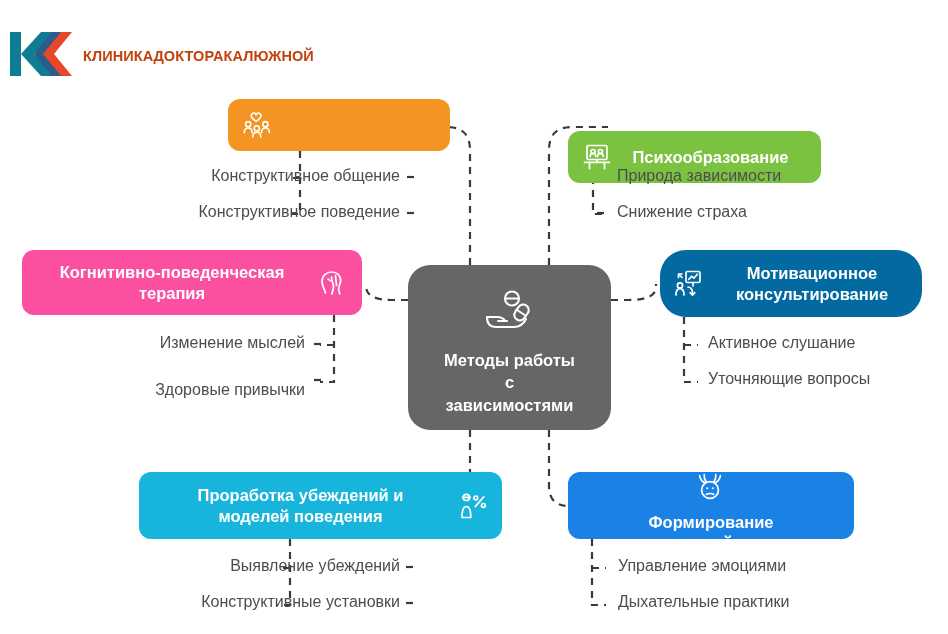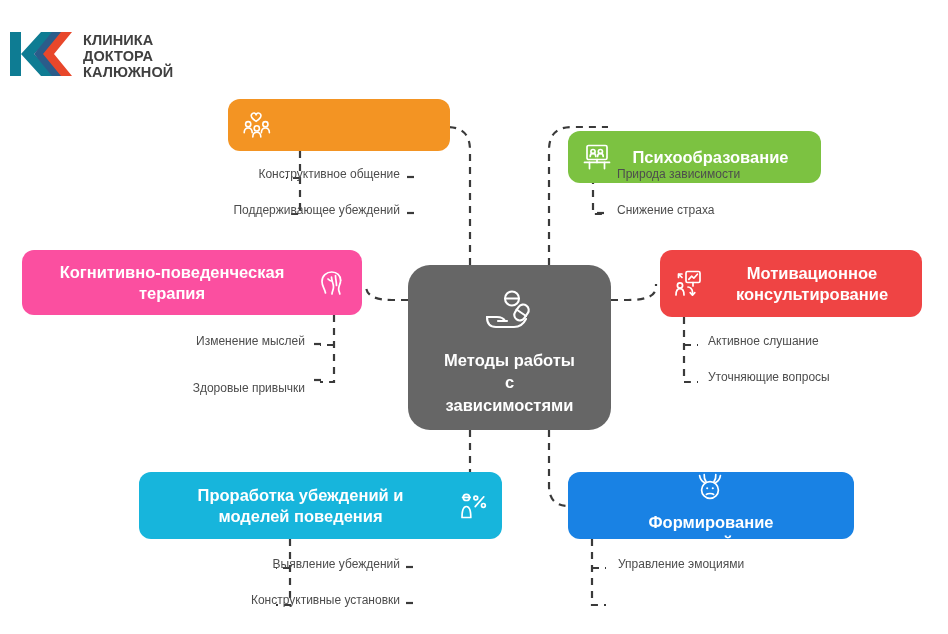--- a/index.html
+++ b/index.html
@@ -40,26 +40,26 @@
     position: absolute;
     left: 8px; top: 28px;
     display: flex;
     align-items: center;
     gap: 9px;
     z-index: 3;
   }
   #logo .mark { flex: 0 0 auto; }
   #logo .lines {
     display: flex;
-    flex-direction: column;
+    flex-direction: row;
     line-height: 1.12;
     font-size: 14.5px;
     font-weight: 700;
     letter-spacing: .1px;
-    color: #404040;
+    color: #c2410c;
   }
 
   
   #title {
     position: absolute;
     left: 228px; top: 16px;
     width: 506px;
     text-align: center;
     font-size: 25.5px;
     font-weight: 700;
@@ -133,42 +133,43 @@
     left: 22px; top: 250px; width: 340px; height: 65px;
     background: #FB4FA0;
   }
   #card-cbt .ctitle { text-align: center; }
 
   #card-motiv {
     left: 660px; top: 250px; width: 262px; height: 67px;
     background: #C martin;
   }
   #card-motiv {
-    background: #ef4444;
+    background: #0369a1;
+    border-radius: 26px;
   }
   #card-motiv .ctitle { text-align: center; }
 
   #card-beliefs {
     left: 139px; top: 472px; width: 363px; height: 67px;
     background: #17B5DC;
   }
   #card-beliefs .ctitle { text-align: center; }
 
   #card-stress {
     left: 568px; top: 472px; width: 286px; height: 67px;
     background: #1982E4;
     flex-direction: column;
   }
   #card-stress .ctitle { text-align: center; }
 
   
   .leaf {
     position: absolute;
     z-index: 2;
-    font-size: 12px;
+    font-size: 16px;
     color: #4d4d4d;
     white-space: nowrap;
     line-height: 1;
   }
   .leaf.r { text-align: right; }
   .leaf.l { text-align: left; }
 </style>
 </head>
 <body>
 
@@ -264,21 +265,21 @@
         <circle cx="6.2" cy="13.2" r="2.6"></circle>
         <path d="M2.2,21.8 C2.2,18.6 3.9,17.0 6.2,17.0 C8.5,17.0 10.2,18.6 10.2,21.8"></path>
         <circle cx="23.4" cy="13.2" r="2.6"></circle>
         <path d="M19.4,21.8 C19.4,18.6 21.1,17.0 23.4,17.0 C25.7,17.0 27.4,18.6 27.4,21.8"></path>
         <circle cx="14.8" cy="17.4" r="2.6"></circle>
         <path d="M10.8,26.0 C10.8,22.8 12.5,21.2 14.8,21.2 C17.1,21.2 18.8,22.8 18.8,26.0"></path>
       </svg>
     </span>
   </div>
   <div class="leaf r" style="left:100px; top:168px; width:300px;">Конструктивное общение</div>
-  <div class="leaf r" style="left:100px; top:204px; width:300px;">Поддерживающее убеждений</div>
+  <div class="leaf r" style="left:100px; top:204px; width:300px;">Конструктивное поведение</div>
 
   <div class="card icon-left" id="card-psycho">
     <span class="cicon">
       <svg width="30" height="28" viewBox="0 0 30 28" fill="none" stroke="#ffffff" stroke-width="1.7" stroke-linecap="round" stroke-linejoin="round">
         <rect x="5" y="2.5" width="20" height="14" rx="1.6"></rect>
         <circle cx="11" cy="8.6" r="2.1"></circle>
         <path d="M8.2,13.4 C8.2,11.4 9.4,10.4 11,10.4 C12.6,10.4 13.8,11.4 13.8,13.4"></path>
         <circle cx="18.4" cy="8.6" r="2.1"></circle>
         <path d="M15.6,13.4 C15.6,11.4 16.8,10.4 18.4,10.4 C20,10.4 21.2,11.4 21.2,13.4"></path>
         <line x1="2.5" y1="19.4" x2="27.5" y2="19.4"></line>
@@ -362,14 +363,15 @@
         <path d="M20.6,10.6 C23,9.2 25,6.6 25.4,3.6"></path>
         <path d="M19,9.6 C20.4,7.6 21,5 20.8,2.6"></path>
       </svg>
     </span>
     <span class="ctitle">
       <span>Формирование</span><br>
       <span>стрессоустойчивости</span>
     </span>
   </div>
   <div class="leaf l" style="left:618px; top:558px; width:320px;">Управление эмоциями</div>
+  <div class="leaf l" style="left:618px; top:594px; width:320px;">Дыхательные практики</div>
 
 </div>
 
 </body></html>

